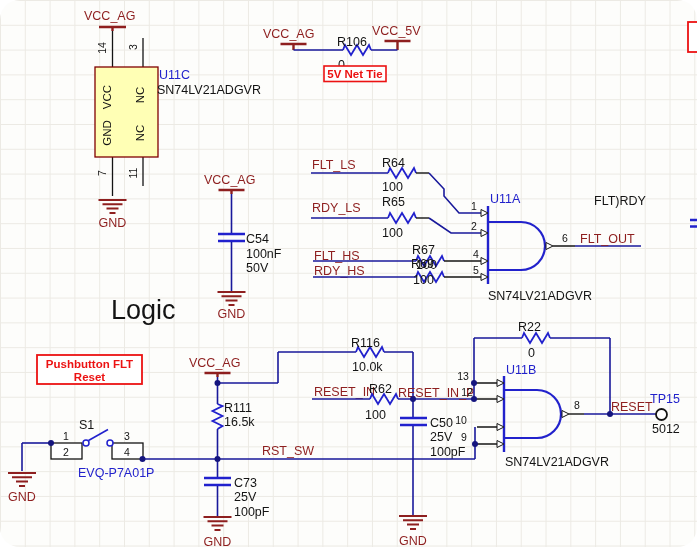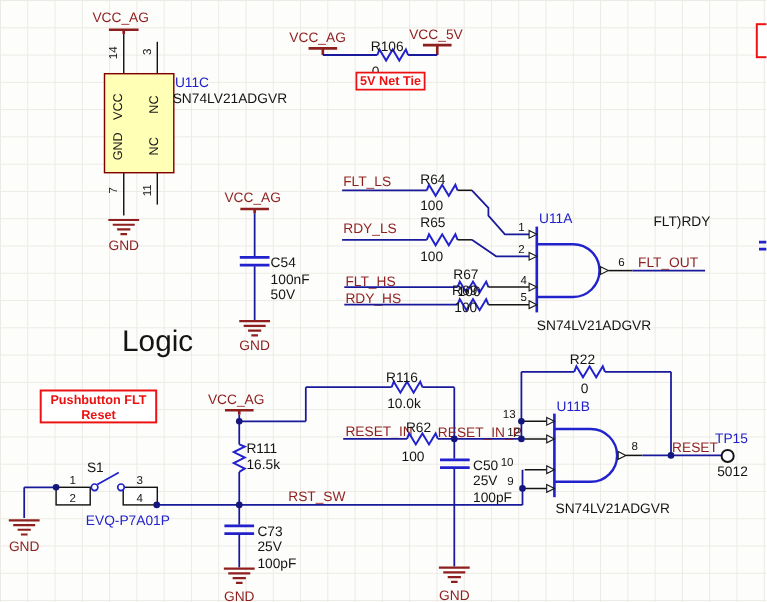--- a/index.html
+++ b/index.html
@@ -4,20 +4,21 @@
 <style>
   html,body{margin:0;padding:0;}
   #sheet{
     position:relative;width:697px;height:547px;overflow:hidden;
     background-color:#fdfdfb;
     background-image:
       linear-gradient(to right,#eceae4 1px,transparent 1px),
       linear-gradient(to bottom,#eceae4 1px,transparent 1px);
     background-size:24.8px 24.8px;
     font-family:"Liberation Sans",sans-serif;
+    border-radius:20px;
   }
   svg{position:absolute;left:0;top:0;}
   text{font-family:"Liberation Sans",sans-serif;}
   .net{fill:#8e1f1f;font-size:12.5px;}
   .des{fill:#141414;font-size:12.5px;}
   .pin{fill:#141414;font-size:10.5px;}
   .pname{fill:#141414;font-size:11.5px;}
   .ref{fill:#2222cc;font-size:12.5px;}
   .part{fill:#141414;font-size:12.5px;}
   .redtxt{fill:#ec1212;font-size:11.5px;font-weight:700;}

